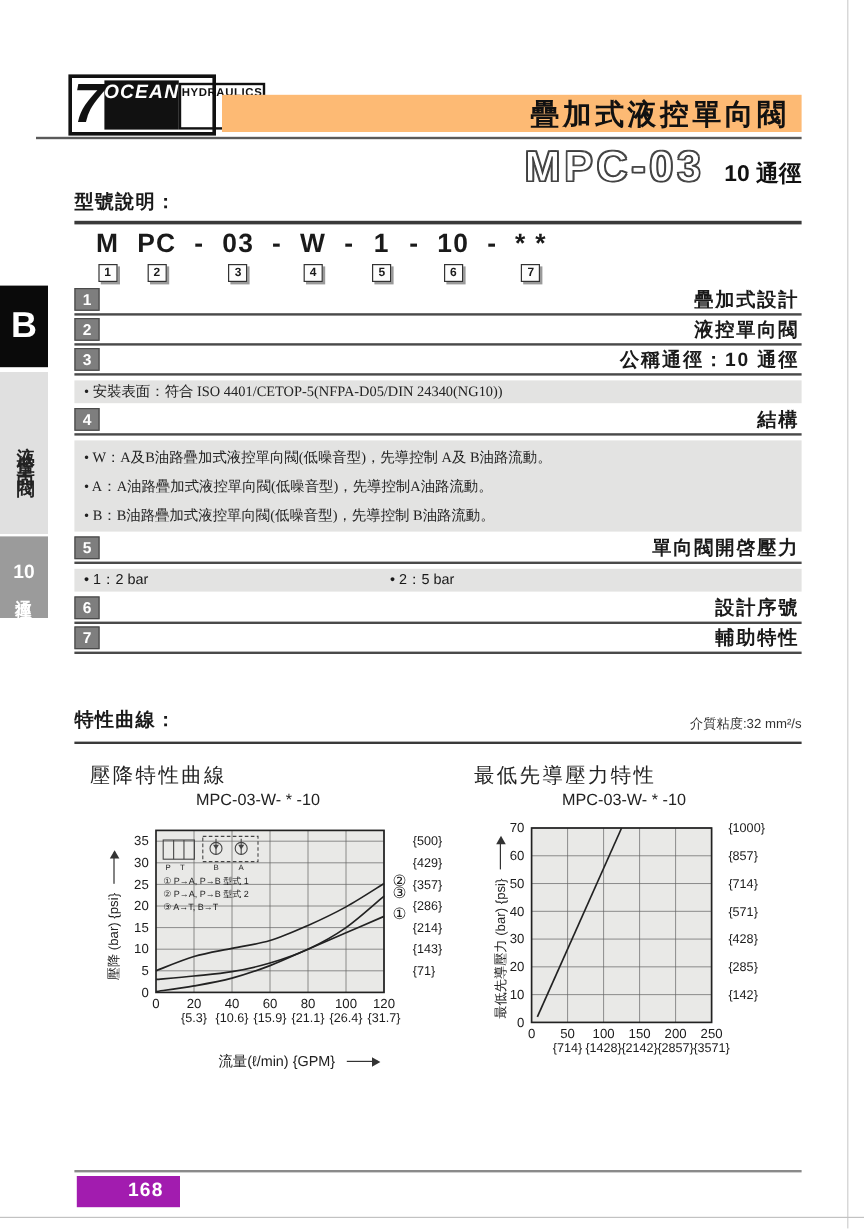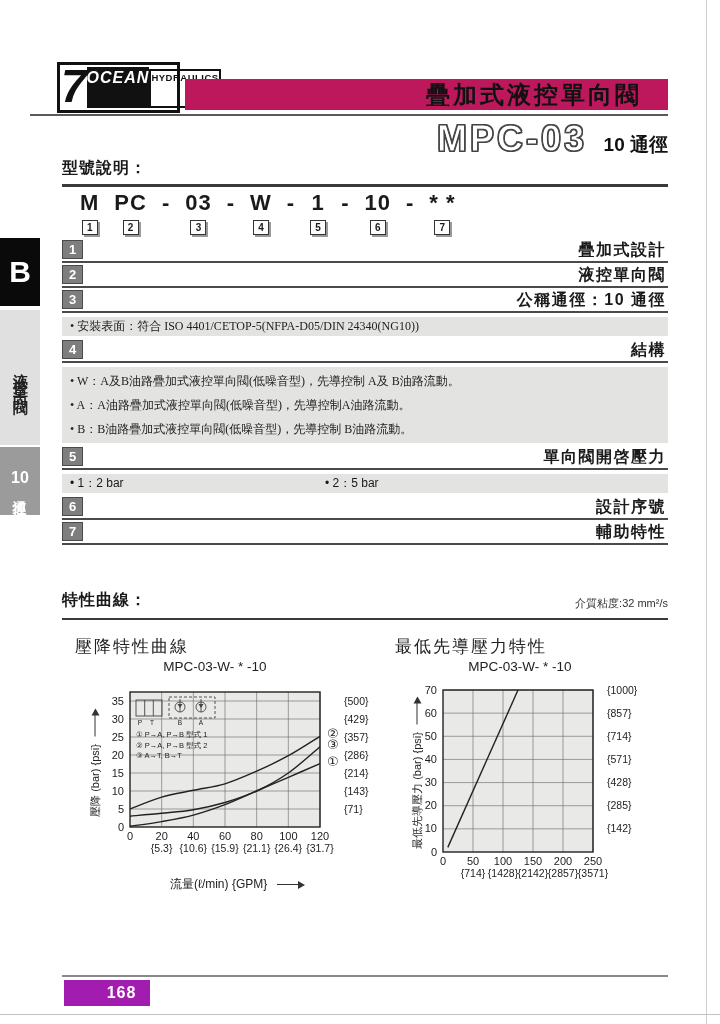--- a/index.html
+++ b/index.html
@@ -9,22 +9,22 @@
 
   
   .logo{left:57px;top:62px;width:123px;height:51px;border:3px solid #111;box-sizing:border-box;
         display:flex;background:#fff;}
   .logo-seven{font-size:46px;font-weight:bold;font-style:italic;line-height:42px;margin-left:1px;color:#111;}
   .logo-right{flex:1;display:flex;flex-direction:row;margin:2px 3px 2px 0;}
   .logo-ocean{background:#111;color:#fff;font-weight:bold;font-style:italic;font-size:16px;
               text-align:center;letter-spacing:1px;line-height:22px;}
   .logo-hyd{border:2px solid #111;color:#111;font-weight:bold;font-size:9.5px;text-align:center;
             line-height:13px;margin-top:2px;letter-spacing:0.5px;}
-  .title-bar{left:185px;top:79px;width:483px;height:31px;background:#be185d;display:flex;
-             align-items:center;justify-content:flex-end;padding-right:26px;box-sizing:border-box;
+  .title-bar{left:185px;top:79px;width:483px;height:31px;background:#fdba74;display:flex;
+             align-items:center;justify-content:flex-end;padding-right:10px;box-sizing:border-box;
              font-size:24px;font-weight:bold;letter-spacing:3px;color:#111;}
   .hr-top{left:30px;top:114px;width:638px;height:2px;background:#5a5a5a;}
   .model-line{left:300px;top:118px;width:368px;text-align:right;white-space:nowrap;}
   .model-name{display:inline-block;font-size:36px;font-weight:bold;letter-spacing:3px;color:#fff;
               -webkit-text-stroke:1px #3f3f3f;
               text-shadow:-1px -1px 0 #4a4a4a,1px -1px 0 #4a4a4a,-1px 1px 0 #4a4a4a,1px 1px 0 #4a4a4a;}
   .model-size{display:inline-block;font-size:19px;font-weight:bold;margin-left:12px;color:#111;}
 
   
   .section-heading{left:62px;top:158px;font-size:16px;font-weight:bold;letter-spacing:1px;}
@@ -73,21 +73,21 @@
   .chart-left{left:75px;top:636px;width:315px;height:290px;}
   .chart-right{left:395px;top:636px;width:300px;height:300px;}
   .chart-title{font-size:17px;letter-spacing:2px;text-align:left;line-height:22px;color:#222;}
   .chart-left .chart-title,.chart-left .chart-subtitle{width:280px;}
   .chart-right .chart-title,.chart-right .chart-subtitle{width:250px;}
   .chart-subtitle{font-size:13.5px;text-align:center;line-height:18px;color:#222;}
   .chart-svg{display:block;margin-top:6px;overflow:visible;}
   svg text{font-family:"Liberation Sans","DejaVu Sans",sans-serif;fill:#1c1c1c;}
 
   .x-title{display:flex;align-items:center;gap:10px;font-size:12px;white-space:nowrap;color:#222;}
-  .x-title-1{left:95px;top:240px;}
+  .x-title-1{left:107px;top:240px;}
   .y-title{white-space:nowrap;font-size:11px;text-align:center;color:#222;
            transform:rotate(-90deg);display:flex;align-items:center;justify-content:center;gap:8px;}
   .y-title-1{left:-65px;top:120px;width:170px;}
   .y-title-2{left:-68px;top:130px;width:180px;}
   .arr{display:inline-block;position:relative;width:26px;height:1.5px;background:#333;vertical-align:middle;flex:0 0 auto;}
   .arr::after{content:"";position:absolute;right:-2px;top:-3.2px;width:0;height:0;
               border-left:7px solid #333;border-top:4px solid transparent;border-bottom:4px solid transparent;}
 
   
   .footer-line{left:62px;top:975px;width:606px;height:2px;background:#8a8a8a;}

